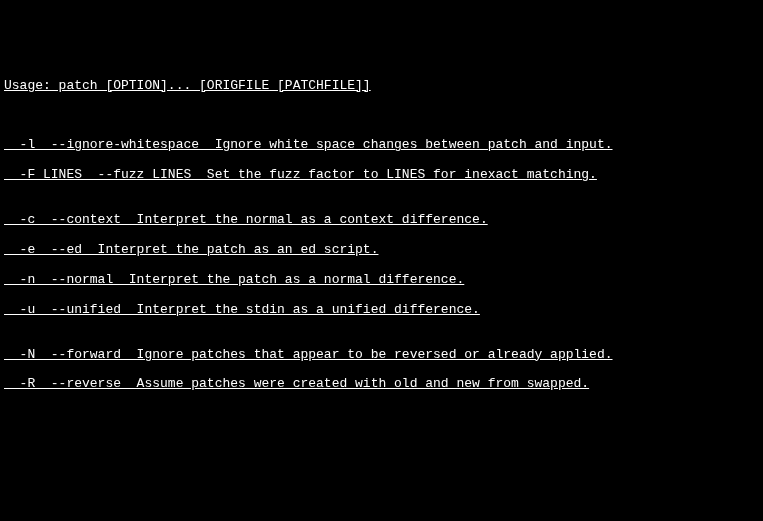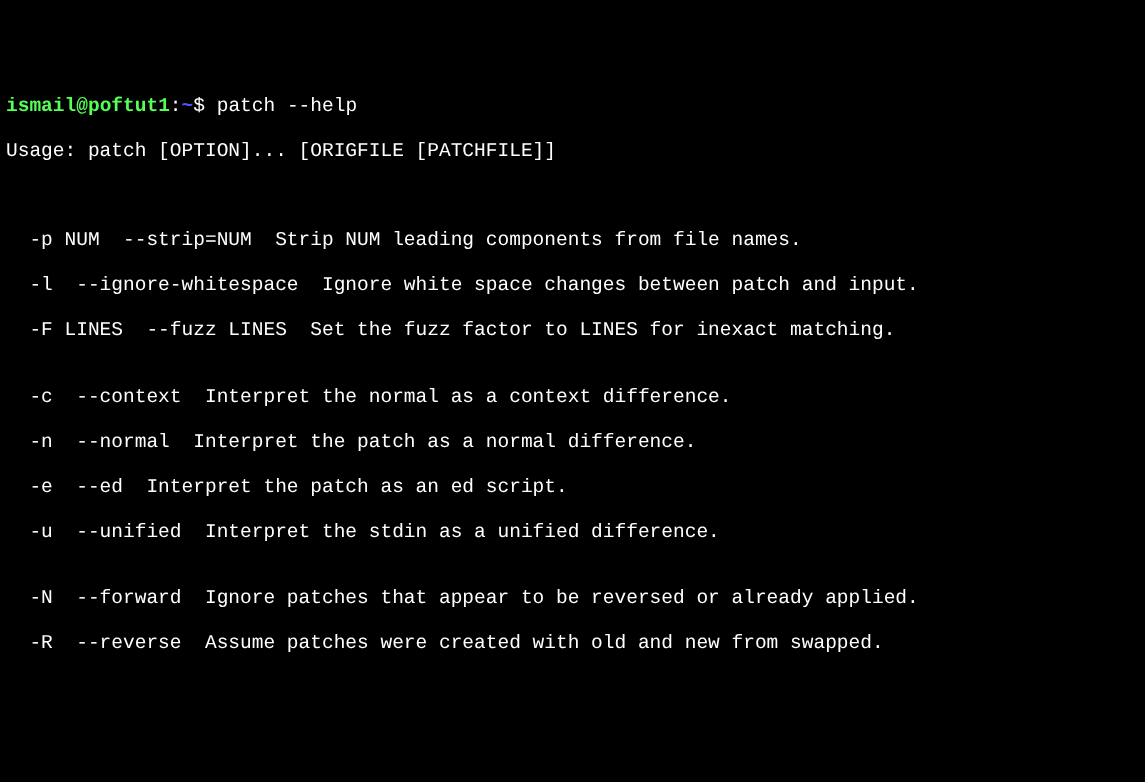--- a/index.html
+++ b/index.html
@@ -35,41 +35,41 @@
       font-weight: bold;
     }
     .prompt-dollar {
       color: #ffffff;
     }
     .command {
       color: #ffffff;
     }
     .output {
       color: #ffffff;
+      text-decoration: underline;
     }
     .line {
       display: block;
     }
   </style>
 </head>
 <body>
 
 
 
-<div><span class="line"><span class="prompt-user">ismail</span><span class="prompt-user">@</span><span class="prompt-host">poftut1</span><span class="prompt-colon">:</span><span class="prompt-path">~</span><span class="prompt-dollar">$ </span><span class="command">patch --help</span></span>
+<div>
 <span class="line output">Usage: patch [OPTION]... [ORIGFILE [PATCHFILE]]</span>
 <span class="line output"></span>
 <span class="line output"></span>
-<span class="line output">  -p NUM  --strip=NUM  Strip NUM leading components from file names.</span>
 <span class="line output">  -l  --ignore-whitespace  Ignore white space changes between patch and input.</span>
 <span class="line output">  -F LINES  --fuzz LINES  Set the fuzz factor to LINES for inexact matching.</span>
 <span class="line output"></span>
 <span class="line output">  -c  --context  Interpret the normal as a context difference.</span>
+<span class="line output">  -e  --ed  Interpret the patch as an ed script.</span>
 <span class="line output">  -n  --normal  Interpret the patch as a normal difference.</span>
-<span class="line output">  -e  --ed  Interpret the patch as an ed script.</span>
 <span class="line output">  -u  --unified  Interpret the stdin as a unified difference.</span>
 <span class="line output"></span>
 <span class="line output">  -N  --forward  Ignore patches that appear to be reversed or already applied.</span>
 <span class="line output">  -R  --reverse  Assume patches were created with old and new from swapped.</span>
 <span class="line output"></span>
 <span class="line output"></span>
 
 <span class="line output"></span>
 
 

